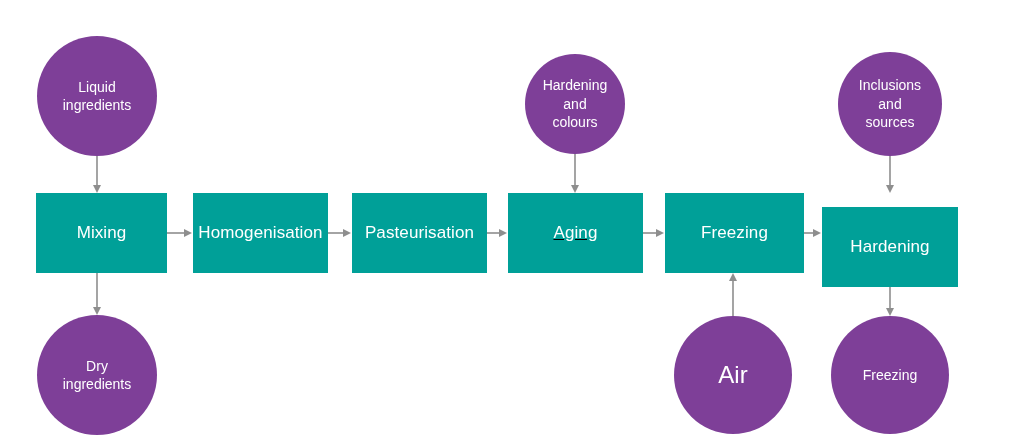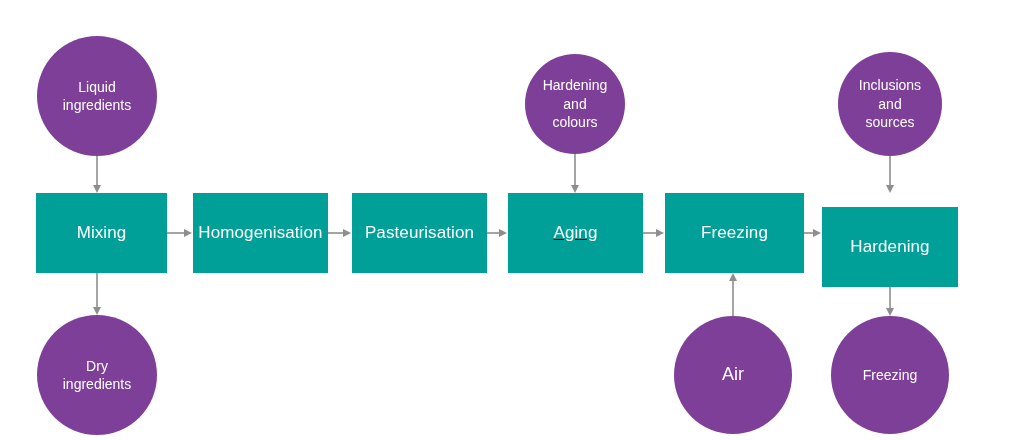--- a/index.html
+++ b/index.html
@@ -53,21 +53,21 @@
   .node-circle .circle-label {
     color: #ffffff;
     font-size: 14px;
     font-weight: 400;
     line-height: 1.32;
     text-align: center;
     padding: 0 6px;
     white-space: pre-line;
   }
   .node-circle.large-label .circle-label {
-    font-size: 18px;
+    font-size: 24px;
     line-height: 1.2;
   }
 
   
   .connector {
     position: absolute;
     pointer-events: none;
   }
   .connector line {
     stroke: #8e8e8e;

